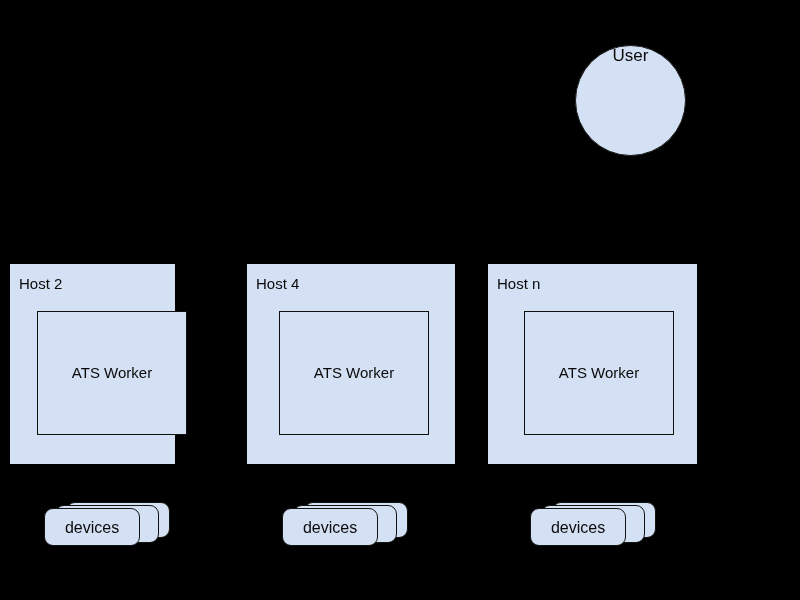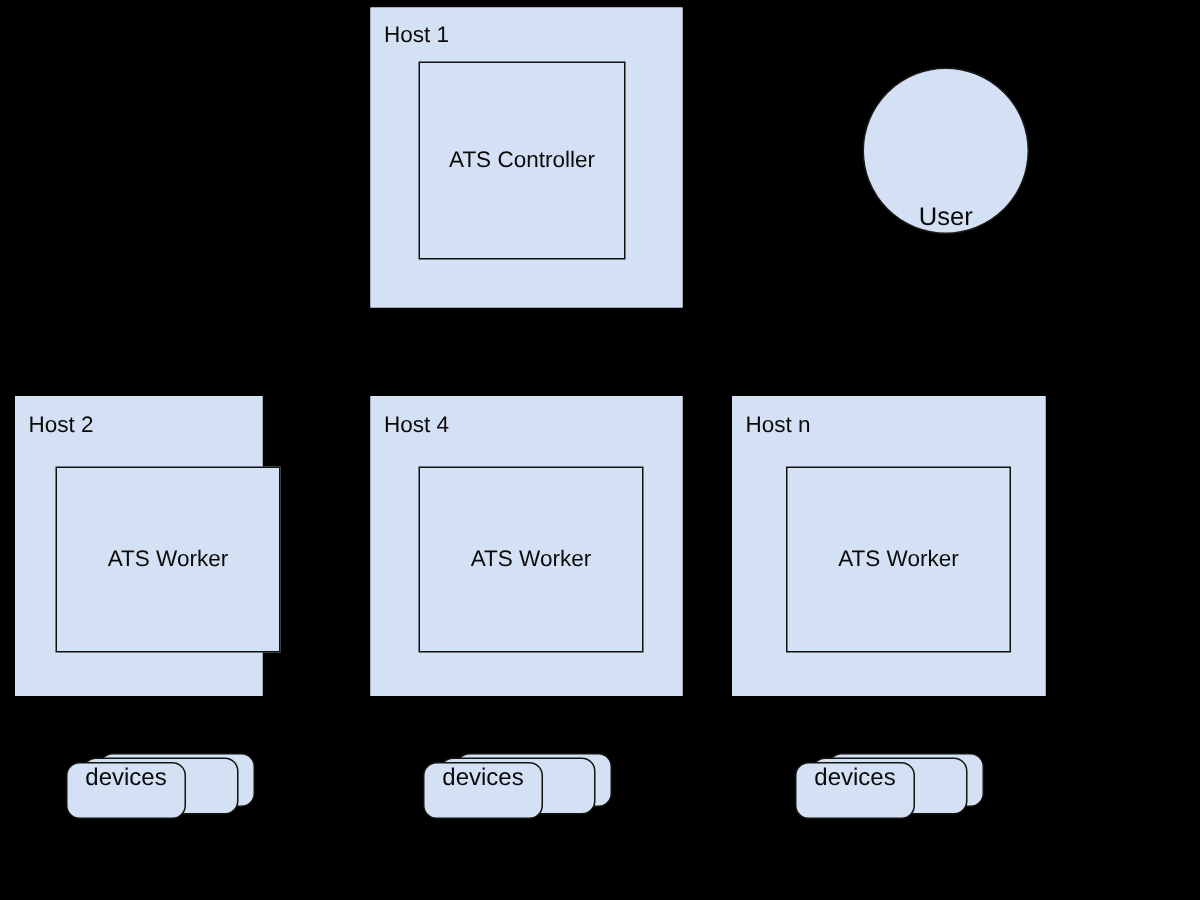--- a/index.html
+++ b/index.html
@@ -52,21 +52,21 @@
   }
 
   
   .actor-circle {
     position: absolute;
     background: #d4e1f4;
     border: 1px solid #1a1a1a;
     border-radius: 50%;
     box-sizing: border-box;
     display: flex;
-    align-items: flex-end;
+    align-items: flex-start;
     justify-content: center;
   }
   .actor-label {
     font-size: 17px;
     line-height: 20px;
     color: #0a0a0a;
     white-space: nowrap;
   }
 
   
@@ -90,43 +90,38 @@
   }
   .stack .layer.back1 {
     left: 11px;
     top: 3px;
     width: 104px;
     height: 38px;
   }
   .stack .layer.front {
     left: 0px;
     top: 6px;
-    width: 80px;
+    width: 96px;
     height: 38px;
     display: flex;
+    align-items: center;
     justify-content: center;
   }
   .stack-label {
     font-size: 16px;
     line-height: 19px;
     color: #0a0a0a;
     white-space: nowrap;
   }
 </style>
 </head>
 <body>
 
 <div id="canvas">
 
-  <div class="host-box" style="left:247px; top:5px; width:208px; height:200px;">
-    <div class="host-label" style="left:8px; top:9px;">Host 1</div>
-    <div class="component-box" style="left:31px; top:35px; width:138px; height:132px;">
-      <span class="component-label">ATS Controller</span>
-    </div>
-  </div>
 
   <div class="actor-circle" style="left:575px; top:45px; width:111px; height:111px;">
     <span class="actor-label">User</span>
   </div>
 
   <div class="host-box" style="left:10px; top:264px; width:165px; height:200px;">
     <div class="host-label" style="left:8px; top:10px;">Host 2</div>
     <div class="component-box" style="left:26px; top:46px; width:150px; height:124px;">
       <span class="component-label">ATS Worker</span>
     </div>

